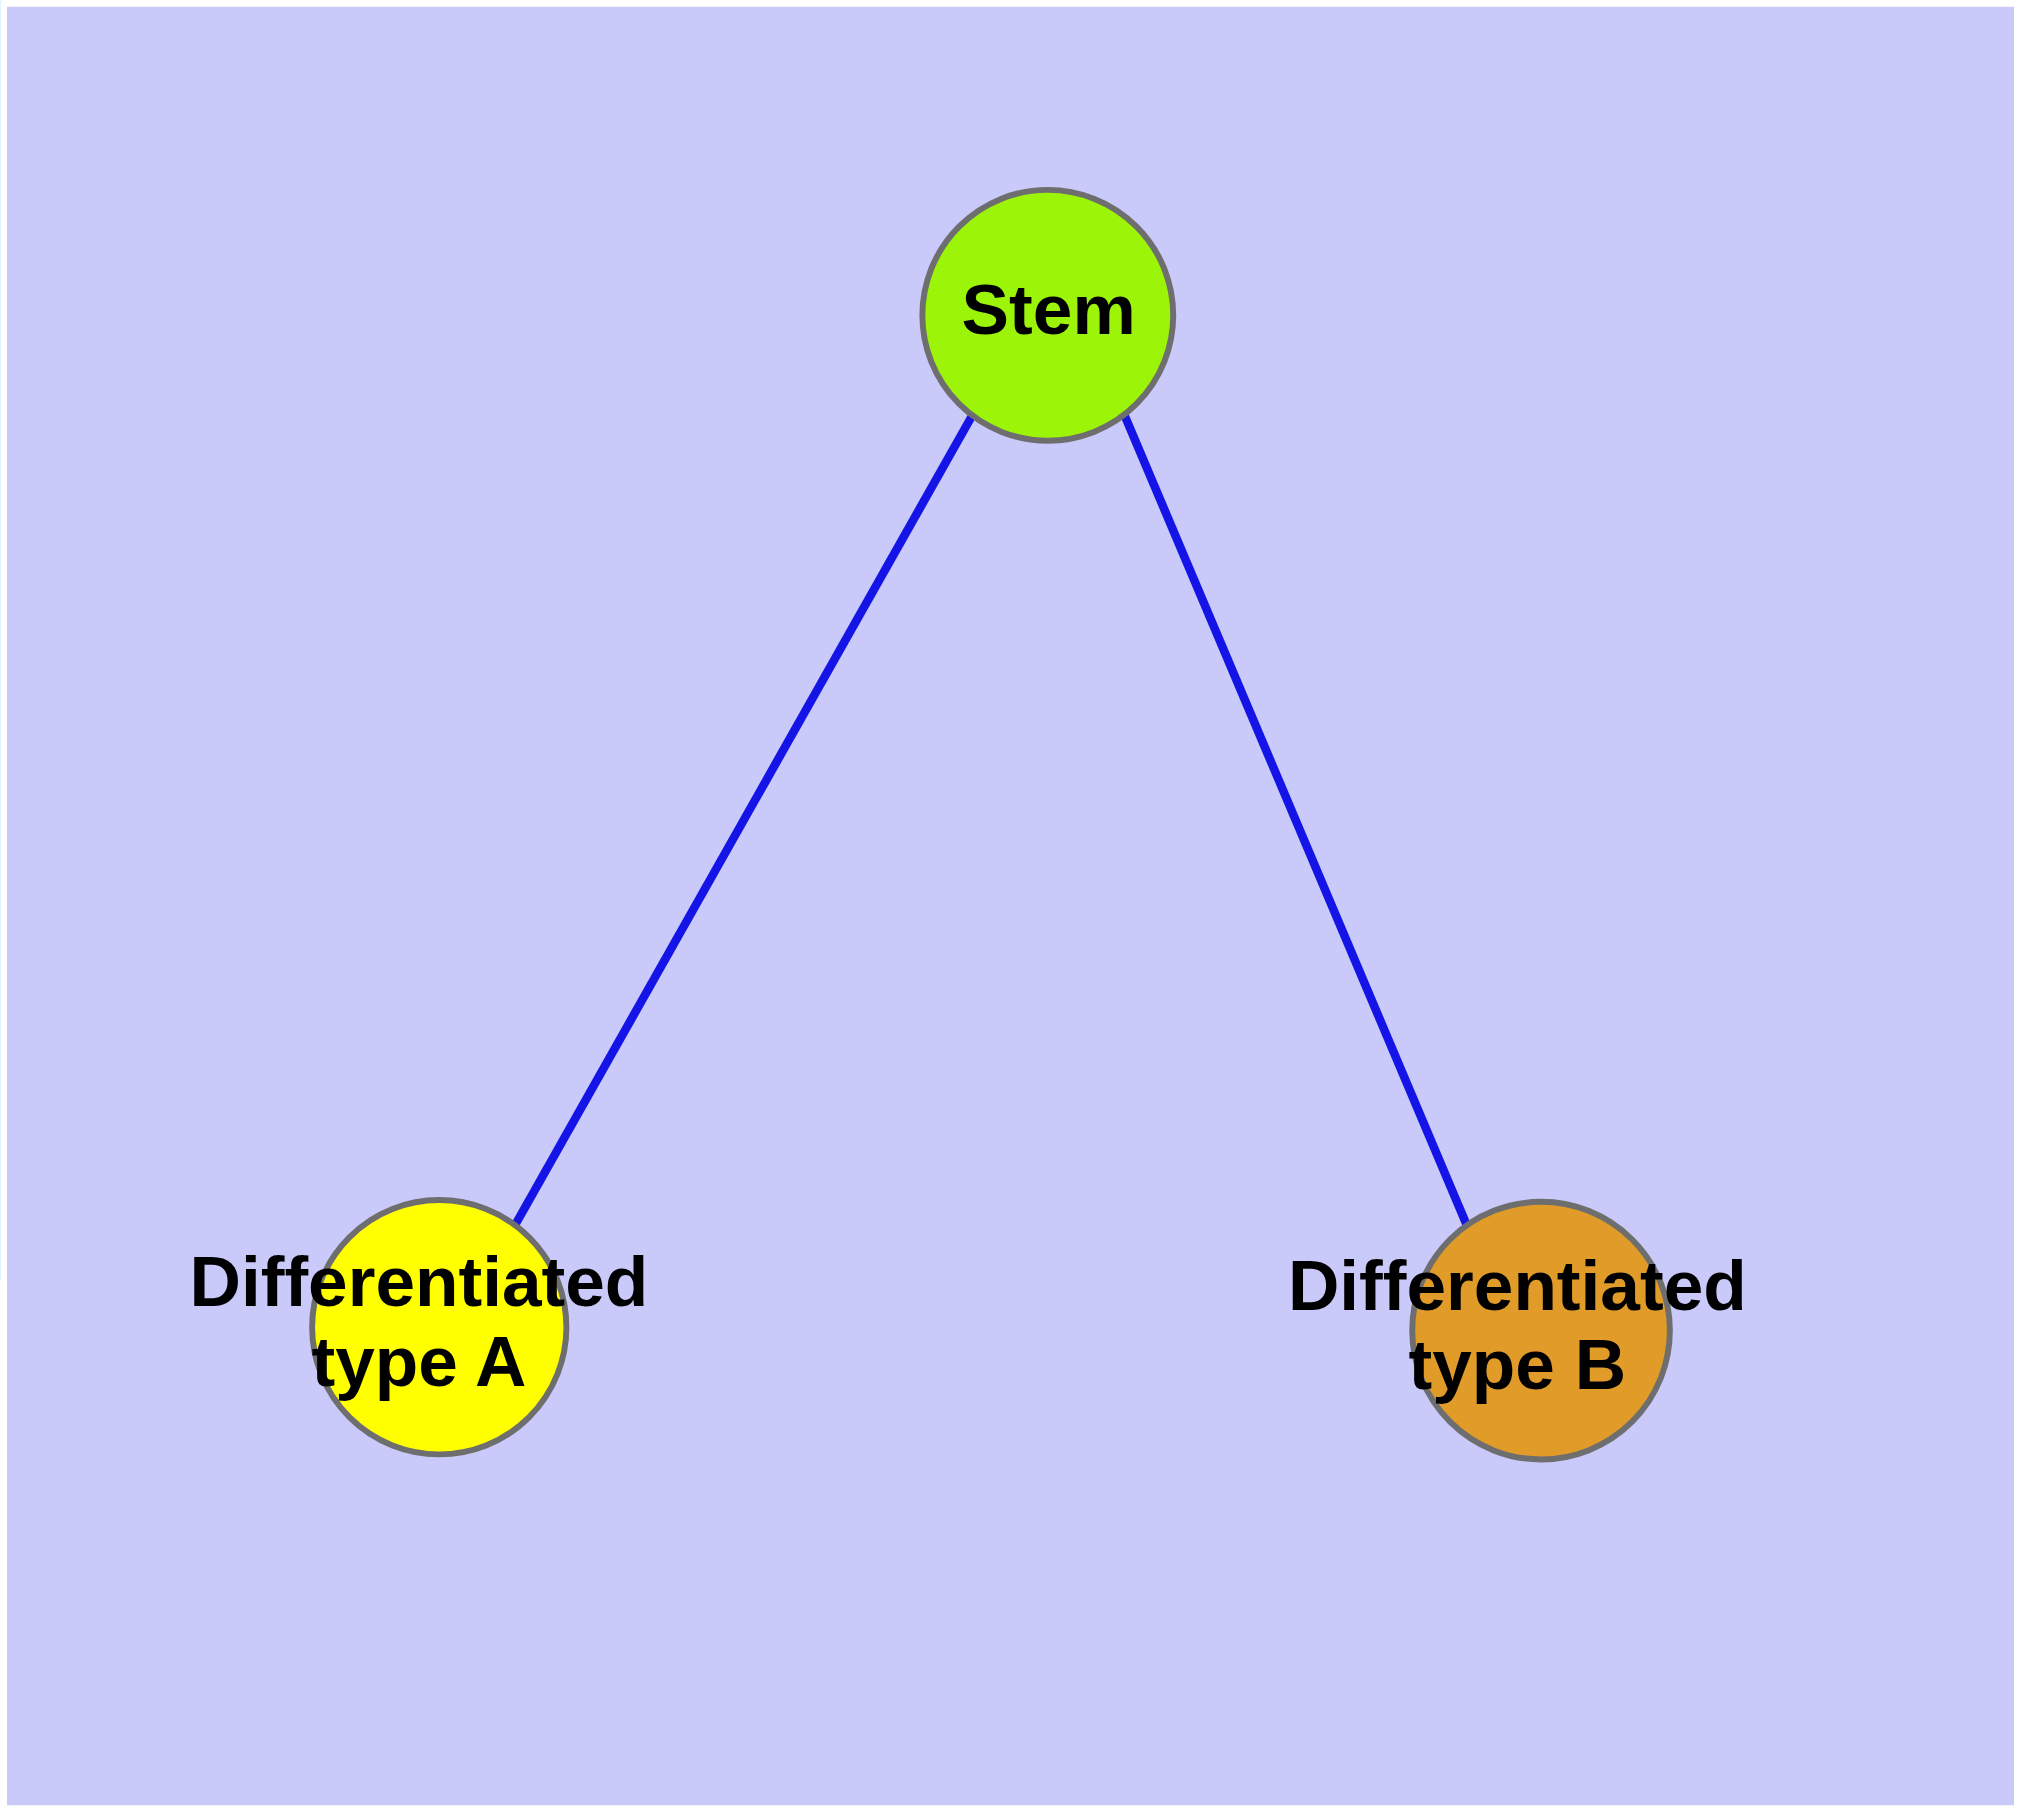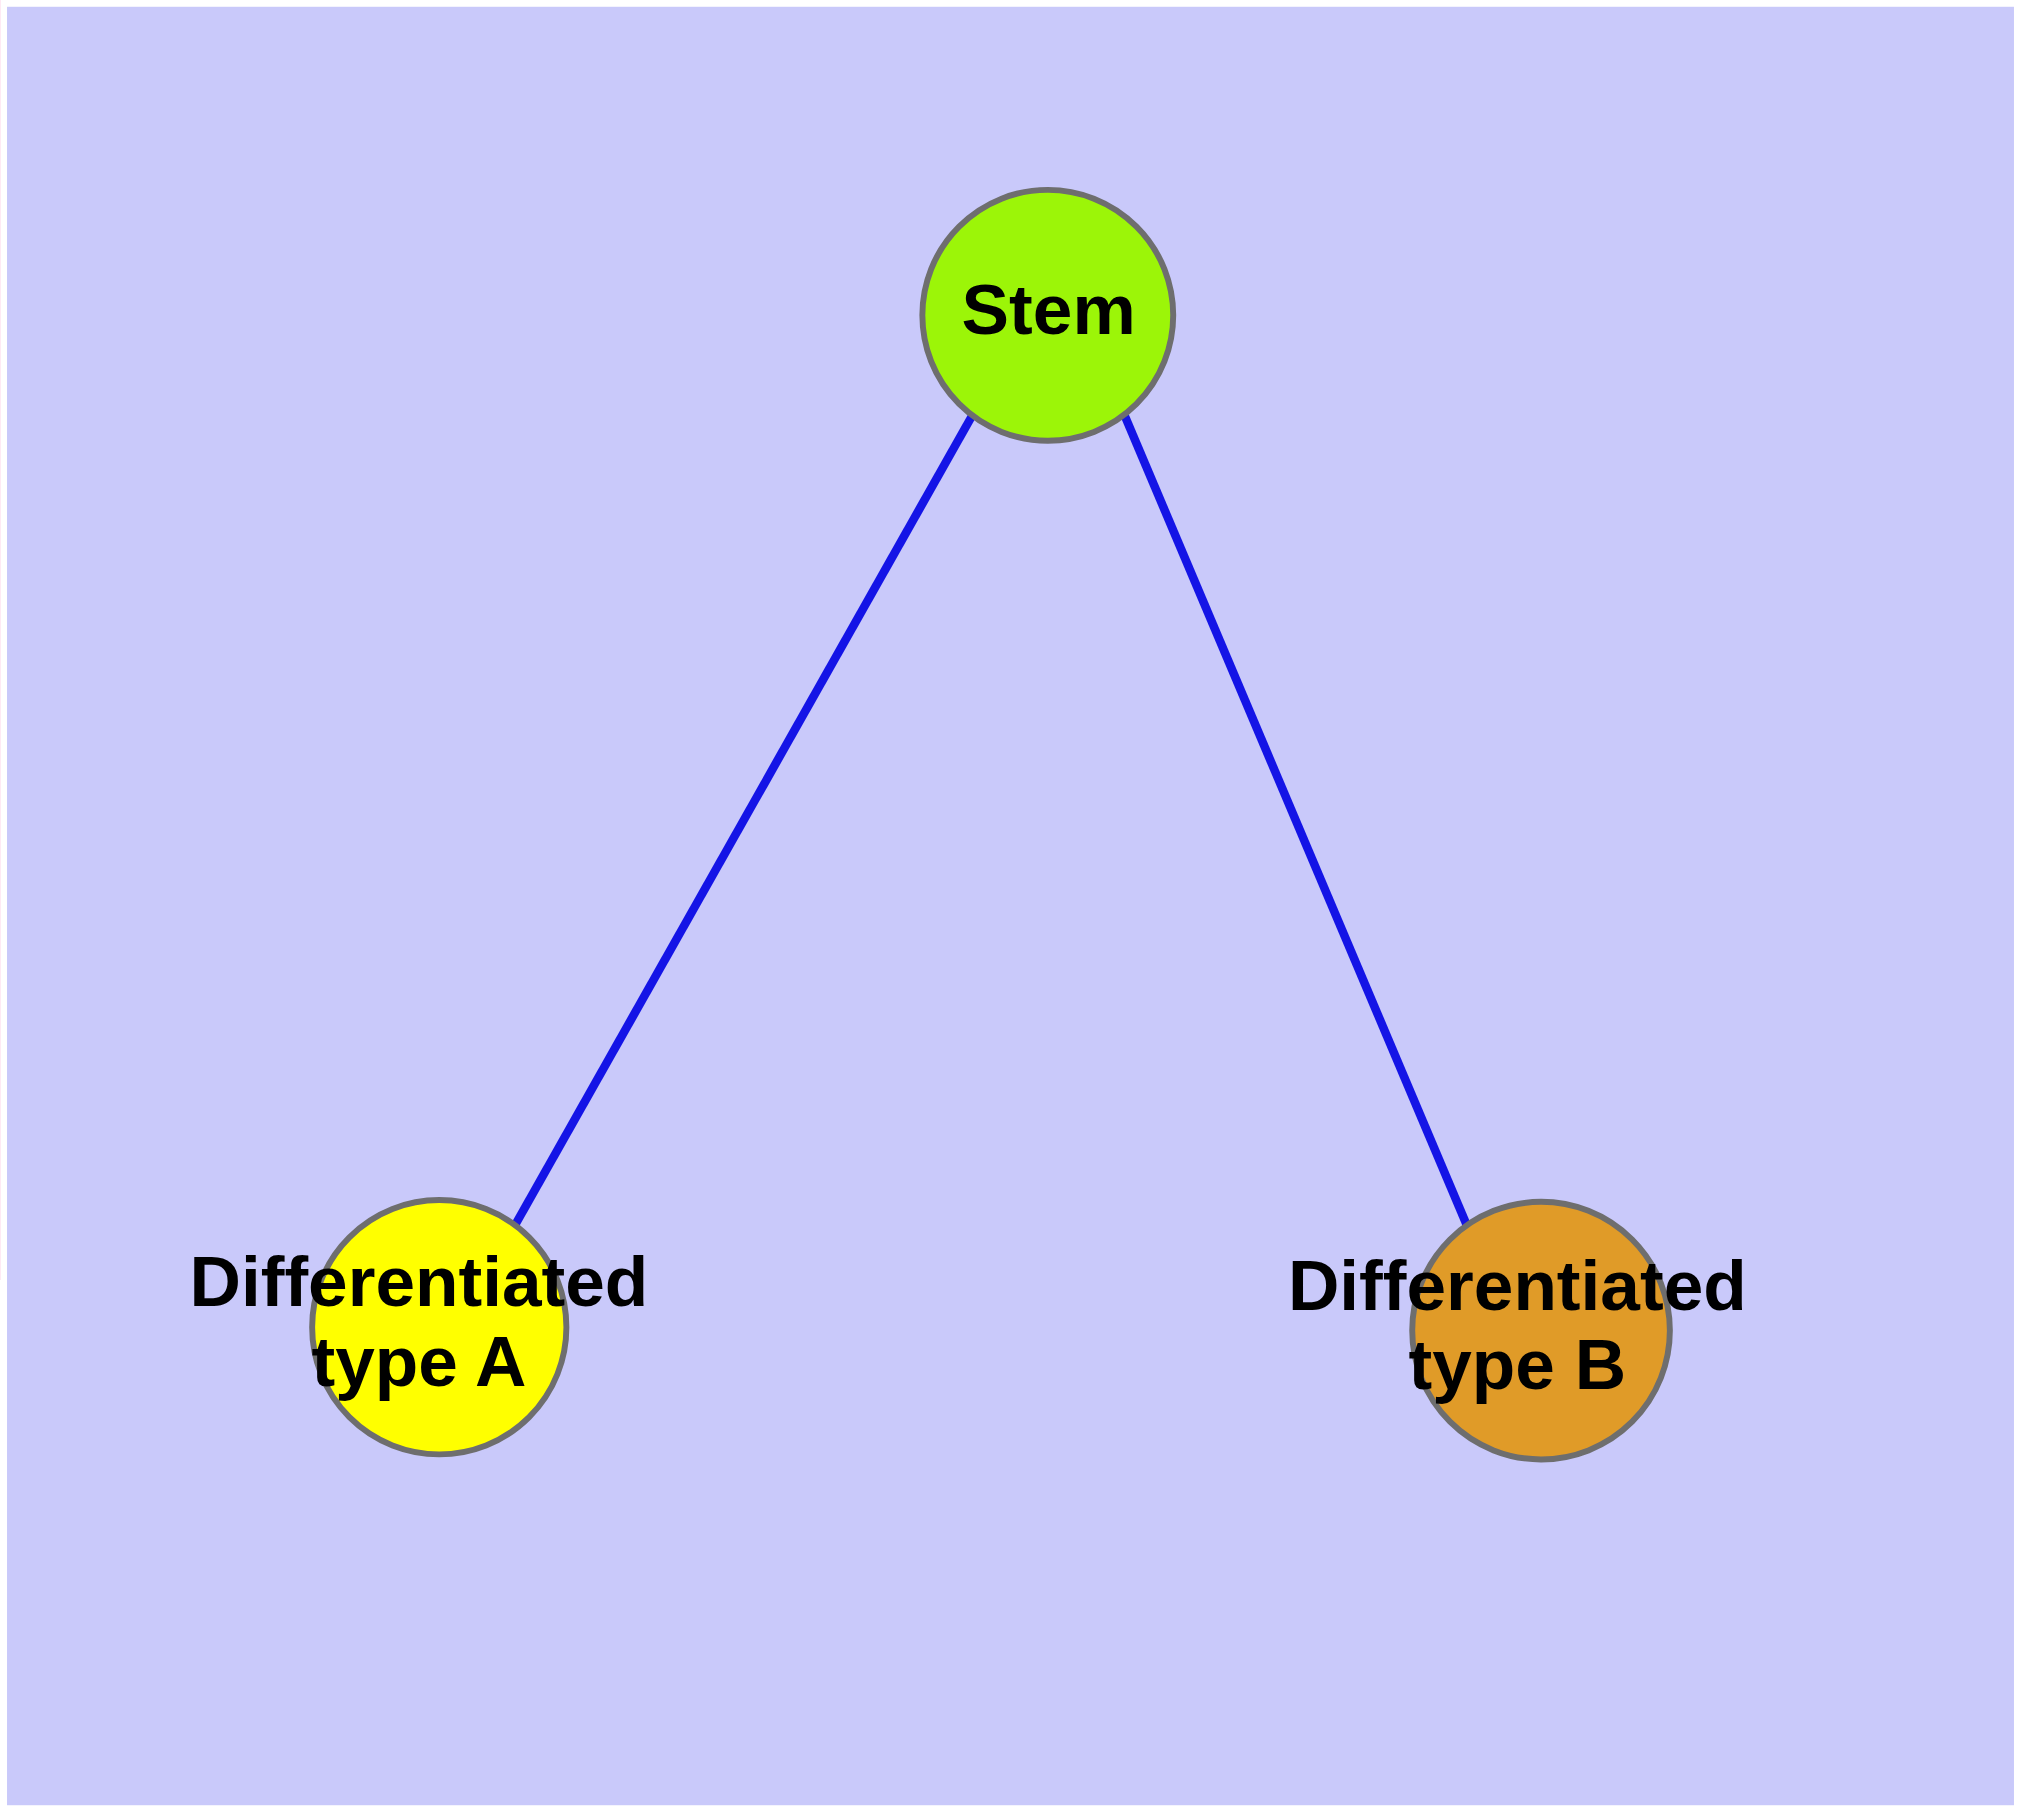--- a/index.html
+++ b/index.html
@@ -11,21 +11,21 @@
   body {
     width: 2021px;
     height: 1812px;
     overflow: hidden;
     font-family: "Liberation Sans", sans-serif;
   }
   #canvas {
     position: relative;
     width: 2021px;
     height: 1280px;
-    background: #f9a8d4;
+    background: #7dd3fc;
     box-sizing: border-box;
   }
   #graph-svg {
     position: absolute;
     inset: 0;
     width: 2021px;
     height: 1812px;
     display: block;
   }
   .node-label {

